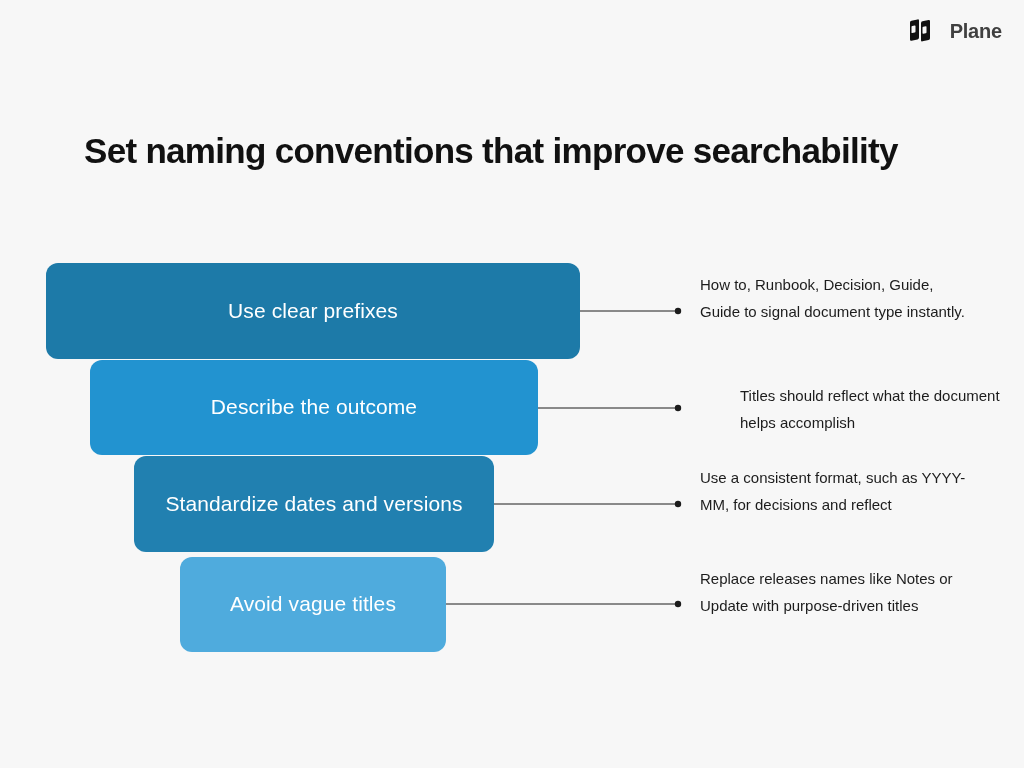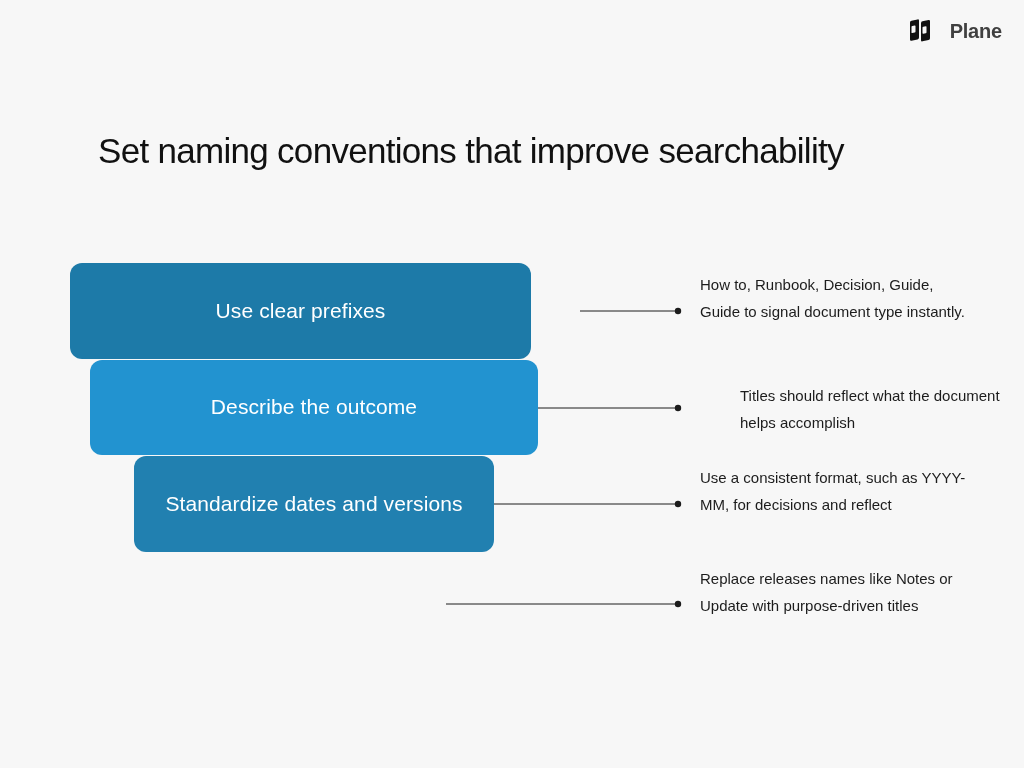--- a/index.html
+++ b/index.html
@@ -37,25 +37,24 @@
     line-height: 1;
   }
 
   
   .page-title {
     position: absolute;
     left: 84px;
     top: 130px;
     width: 880px;
     font-size: 35px;
-    font-weight: 400;
+    font-weight: 700;
     color: #111111;
     letter-spacing: -0.7px;
     line-height: 1.2;
-    margin-left: 14px;
   }
 
   
   .funnel {
     position: absolute;
     left: 0;
     top: 0;
     width: 1024px;
     height: 768px;
   }
@@ -70,21 +69,21 @@
     box-sizing: border-box;
     padding: 6px 18px;
   }
   .funnel-step .step-label {
     font-size: 21px;
     font-weight: 400;
     line-height: 1.28;
     letter-spacing: 0.1px;
   }
 
-  .step-0 { left: 46px;  top: 263px; width: 461px; height: 96px; background: #1d7aa8; margin-left: 24px; }
+  .step-0 { left: 46px;  top: 263px; width: 534px; height: 96px; background: #1d7aa8; }
   .step-1 { left: 90px;  top: 360px; width: 448px; height: 95px; background: #2293d0; }
   .step-2 { left: 134px; top: 456px; width: 360px; height: 96px; background: #2180b0; }
   .step-3 { left: 180px; top: 557px; width: 266px; height: 95px; background: #4fabdd; }
 
   
   .connectors {
     position: absolute;
     left: 0;
     top: 0;
     width: 1024px;
@@ -140,18 +139,21 @@
 <div class="funnel">
   <div class="funnel-step step-0" style="background: rgb(29, 122, 168);">
     <span class="step-label">Use clear prefixes</span>
   </div>
   <div class="funnel-step step-1" style="background: rgb(34, 147, 208);">
     <span class="step-label">Describe the outcome</span>
   </div>
   <div class="funnel-step step-2" style="background: rgb(33, 128, 176);">
     <span class="step-label">Standardize dates and versions</span>
   </div>
+  <div class="funnel-step step-3" style="background: rgb(79, 171, 221);">
+    <span class="step-label">Avoid vague titles</span>
+  </div>
 </div>
 
 <div class="annotation ann-0">How to, Runbook, Decision, Guide, Guide to signal document type instantly.</div>
 <div class="annotation ann-1">Titles should reflect what the document helps accomplish</div>
 <div class="annotation ann-2">Use a consistent format, such as YYYY-MM, for decisions and reflect</div>
 <div class="annotation ann-3">Replace releases names like Notes or Update with purpose-driven titles</div>
 
 </body></html>

